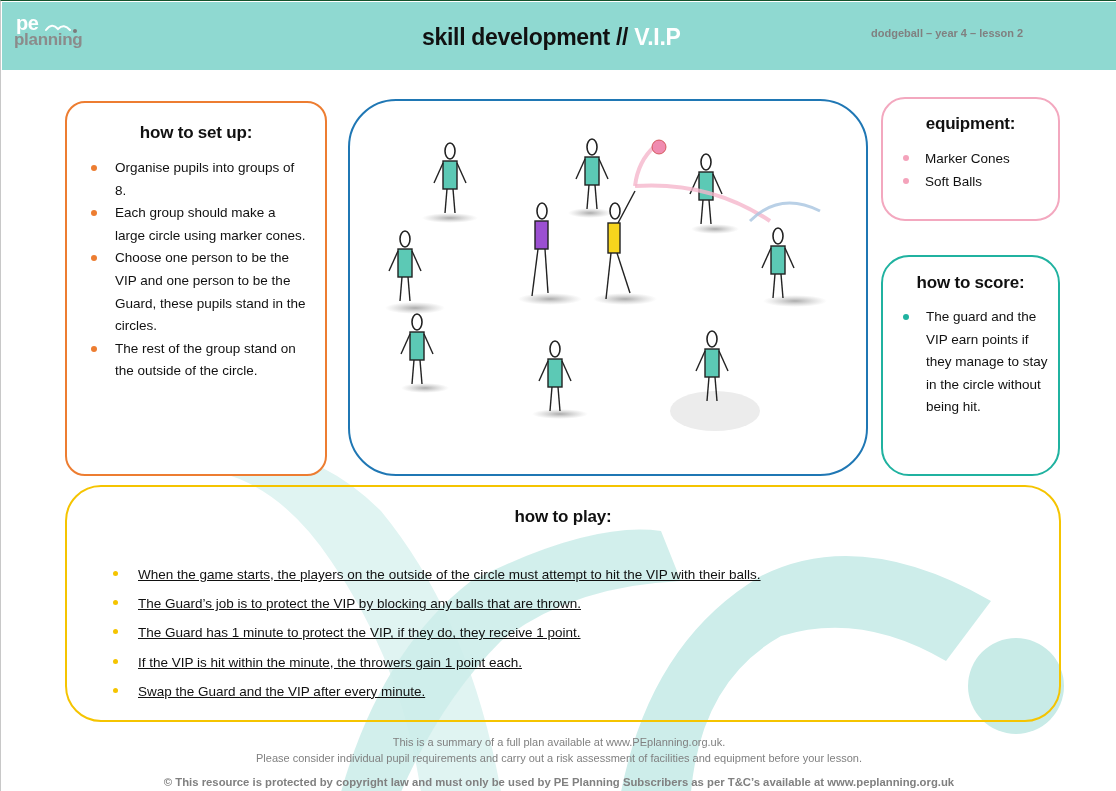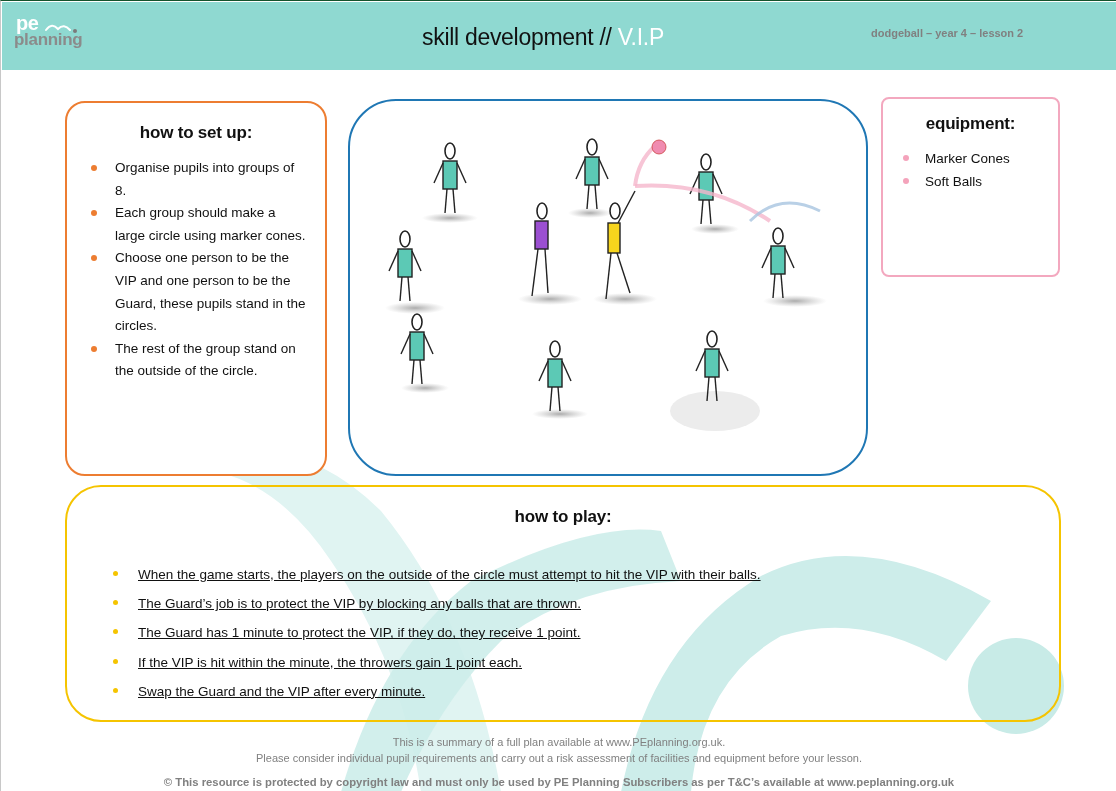--- a/index.html
+++ b/index.html
@@ -4,41 +4,41 @@
 <style>
   * { box-sizing: border-box; margin: 0; padding: 0; }
   html, body { width: 1116px; height: 791px; overflow: hidden; background: #ffffff; }
   body { position: relative; font-family: "Liberation Sans", sans-serif; color: #111; }
   .page { position: absolute; left: 0; top: 0; width: 1116px; height: 791px; border-left: 1px solid #c8c8c8; border-top: 1px solid #14532d; }
   .header { position: absolute; left: 1px; top: 1px; width: 1115px; height: 68px; background: #8fd9d1; }
   .logo { position: absolute; left: 12px; top: 12px; width: 100px; height: 44px; }
   .logo .pe { position: absolute; left: 2px; top: -2px; font-size: 20px; font-weight: bold; color: #ffffff; letter-spacing: -0.5px; }
   .logo .planning { position: absolute; left: 0; top: 16px; font-size: 17px; font-weight: bold; color: #8b8b8b; letter-spacing: -0.3px; }
   .logo svg { position: absolute; left: 30px; top: 6px; }
-  .title { position: absolute; left: 420px; top: 22px; font-size: 23px; font-weight: normal; color: #111; white-space: nowrap; letter-spacing: -0.3px; }
+  .title { position: absolute; left: 420px; top: 22px; font-size: 23px; font-weight: bold; color: #111; white-space: nowrap; letter-spacing: -0.3px; }
   .title .accent { color: #ffffff; }
   .lesson { position: absolute; left: 869px; top: 25px; font-size: 11px; font-weight: bold; color: #808080; white-space: nowrap; }
 
   .bg-arcs { position: absolute; left: 0; top: 0; width: 1116px; height: 791px; pointer-events: none; }
 
   .card { position: absolute; border-radius: 20px; border: 2px solid; background: transparent; }
   .card h2 { font-size: 17px; font-weight: bold; text-align: center; color: #111; letter-spacing: -0.2px; }
   .card ul { list-style: none; }
   .card li { position: relative; font-size: 13.5px; line-height: 22.6px; color: #111; }
   .card li::before { content: ""; position: absolute; width: 6px; height: 6px; border-radius: 50%; top: 8px; }
 
   .setup { left: 64px; top: 100px; width: 262px; height: 375px; border-color: #ed7d31; background: #fff; }
   .setup h2 { margin-top: 20px; }
   .setup ul { margin: 14px 18px 0 22px; }
   .setup li { padding-left: 26px; }
   .setup li::before { background: #ed7d31; left: 2px; }
 
   .illus { left: 347px; top: 98px; width: 520px; height: 377px; border-color: #1f77b4; border-radius: 48px; background: #fff; overflow: hidden; }
 
-  .equip { left: 880px; top: 96px; width: 179px; height: 180px; border-color: #f3a8bf; background: #fff; border-radius: 8px; }
+  .equip { left: 880px; top: 96px; width: 179px; height: 124px; border-color: #f3a8bf; background: #fff; border-radius: 24px; }
   .equip h2 { margin-top: 15px; }
   .equip ul { margin: 13px 8px 0 18px; }
   .equip li { padding-left: 24px; font-size: 13.5px; line-height: 23px; }
   .equip li::before { background: #f4a3bb; left: 2px; }
 
   .score { left: 880px; top: 254px; width: 179px; height: 221px; border-color: #20b2a0; background: #fff; border-radius: 28px; }
   .score h2 { margin-top: 16px; }
   .score ul { margin: 13px 6px 0 18px; }
   .score li { padding-left: 25px; font-size: 13.5px; line-height: 22.6px; }
   .score li::before { background: #20b2a0; left: 2px; }
@@ -151,20 +151,26 @@
   </section>
 
   <section class="card equip">
     <h2>equipment:</h2>
     <ul>
       <li>Marker Cones</li>
       <li>Soft Balls</li>
     </ul>
   </section>
 
+  <section class="card score">
+    <h2>how to score:</h2>
+    <ul>
+      <li>The guard and the VIP earn points if they manage to stay in the circle without being hit.</li>
+    </ul>
+  </section>
 
   <section class="card play">
     <h2>how to play:</h2>
     <ul>
       <li>When the game starts, the players on the outside of the circle must attempt to hit the VIP with their balls.</li>
       <li>The Guard’s job is to protect the VIP by blocking any balls that are thrown.</li>
       <li>The Guard has 1 minute to protect the VIP, if they do, they receive 1 point.</li>
       <li>If the VIP is hit within the minute, the throwers gain 1 point each.</li>
       <li>Swap the Guard and the VIP after every minute.</li>
     </ul>

